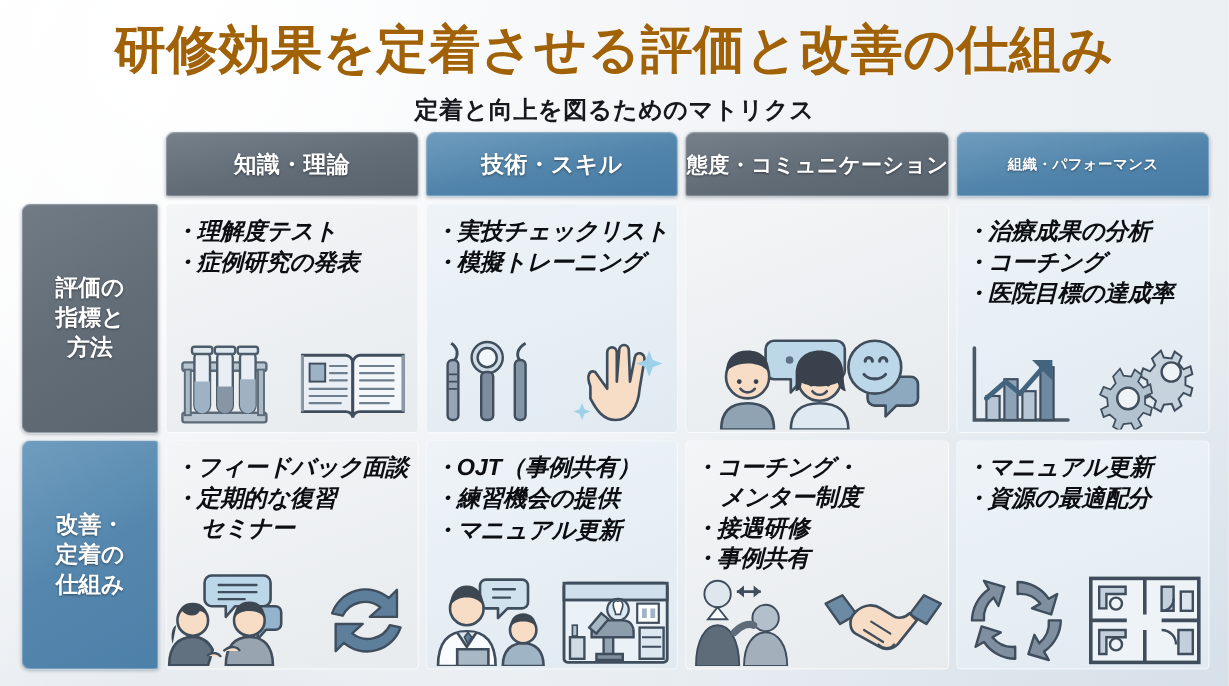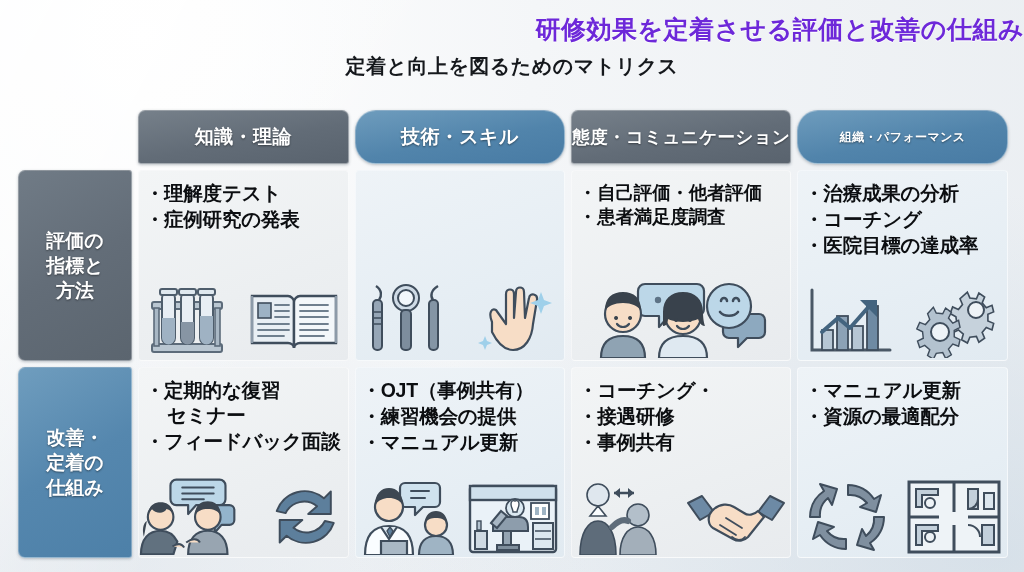--- a/index.html
+++ b/index.html
@@ -13,23 +13,22 @@
   .sheen {
     position:absolute; inset:0; pointer-events:none;
     background:
       linear-gradient(118deg, rgba(255,255,255,0.85) 0%, rgba(255,255,255,0) 34%),
       radial-gradient(ellipse at 97% 97%, rgba(200,214,226,0.55) 0%, rgba(255,255,255,0) 46%),
       radial-gradient(ellipse at 2% 99%, rgba(214,222,230,0.5) 0%, rgba(255,255,255,0) 40%);
   }
   
   .header { padding-top:13px; text-align:center; position:relative; z-index:3; }
   .title {
-    font-size:25px; font-weight:bold; color:#6d28d9; letter-spacing:0.5px;
+    font-size:43px; font-weight:bold; color:#a16207; letter-spacing:0.5px;
     text-shadow:0 1px 0 rgba(255,255,255,0.9);
-    text-align:right;
   }
   .subtitle {
     font-size:20px; font-weight:bold; color:#15181c; margin-top:7px; letter-spacing:0.5px;
   }
   
   .matrix {
     position:absolute; left:18px; top:110px; width:990px; height:448px;
     display:grid;
     grid-template-columns:114px 1fr 1fr 1fr 1fr;
     grid-template-rows:54px 1fr 1fr;
@@ -39,21 +38,21 @@
   .colhead {
     border-radius:7px 7px 3px 3px;
     display:flex; align-items:center; justify-content:center;
     color:#ffffff; font-weight:bold; font-size:19px; letter-spacing:0.4px;
     text-shadow:0 1px 2px rgba(0,0,0,0.45);
     box-shadow:0 1px 3px rgba(40,55,70,0.30);
     border:1px solid rgba(255,255,255,0.35);
     white-space:nowrap;
   }
   .colhead.gray { background:linear-gradient(170deg,#76808a 0%,#626c77 55%,#59636e 100%); }
-  .colhead.blue { background:linear-gradient(170deg,#6e9cbd 0%,#5184ab 55%,#487ba4 100%);border-radius:21px; }
+  .colhead.blue { background:linear-gradient(170deg,#6e9cbd 0%,#5184ab 55%,#487ba4 100%); }
   .colhead.c3 { font-size:17.5px;font-family:Liberation Serif, serif; }
   .colhead.c4 { font-size:12px; }
   .rowhead {
     border-radius:7px 3px 3px 7px;
     display:flex; align-items:center; justify-content:center; text-align:center;
     color:#ffffff; font-weight:bold; font-size:19px; line-height:1.32;
     text-shadow:0 1px 2px rgba(0,0,0,0.45);
     box-shadow:0 1px 3px rgba(40,55,70,0.28);
     border:1px solid rgba(255,255,255,0.30);
   }
@@ -64,20 +63,21 @@
     border:1px solid rgba(255,255,255,0.55);
     overflow:hidden;
   }
   .cell.lightgray { background:linear-gradient(160deg,#f3f5f6 0%,#eceff1 60%,#e8ebee 100%); }
   .cell.lightblue { background:linear-gradient(160deg,#eef3f7 0%,#e6eef4 60%,#e1eaf1 100%); }
   .bullets { list-style:none; }
   .bullets li {
     font-size:19.5px; font-weight:bold; color:#0c0e11; line-height:1.27;
     padding-left:15px; position:relative; margin-bottom:1px;
     letter-spacing:-0.2px;
+    font-style:italic;
   }
   .bullets li:before {
     content:"・"; position:absolute; left:-4px; top:0; font-weight:bold;
   }
   .bullets li .cont { display:block; padding-left:3px; }
   .bullets.sm li { font-size:18.5px; }
   .art {
     position:absolute; left:0; right:0; bottom:2px; height:86px;
     display:flex; align-items:flex-end; justify-content:center; gap:16px;
   }
@@ -143,20 +143,24 @@
         <rect x="12" y="19" width="13" height="15" fill="#9db2c4" stroke="#3f4d5c" stroke-width="1.6"></rect>
         <g stroke="#6f7f8e" stroke-width="1.8" stroke-linecap="round">
           <path d="M29 21h14M29 27h14M29 33h14M12 40h31M12 46h31M12 52h26"></path>
           <path d="M54 21h28M54 27h28M54 33h28M54 40h28M54 46h28M54 52h24"></path>
         </g>
       </svg>
     </div>
   </div>
 
   <div class="cell lightblue">
+    <ul class="bullets">
+      <li>実技チェックリスト</li>
+      <li>模擬トレーニング</li>
+    </ul>
     <div class="art">
       <svg width="92" height="80" viewBox="0 0 92 80">
         <g stroke="#3f4d5c" stroke-width="2" fill="#8e9eae">
           <path d="M16 8c6 4 6 10 3 14" fill="none" stroke-width="2.4"></path>
           <rect x="13" y="22" width="9" height="50" rx="4" fill="#96a6b6"></rect>
           <path d="M14 34h7M14 40h7M14 46h7" stroke-width="1.4"></path>
         </g>
         <g stroke="#3f4d5c" stroke-width="2">
           <circle cx="46" cy="20" r="13" fill="#cfdbe6"></circle>
           <circle cx="46" cy="20" r="8" fill="#f2f7fb"></circle>
@@ -169,24 +173,20 @@
       </svg>
       <svg width="92" height="80" viewBox="0 0 92 80">
         <path d="M24 44c-4-10 0-14 4-12l10 14V16c0-6 8-6 8 0v24l2-26c0-6 8-6 8 0l1 26 4-20c1-6 9-4 8 2l-4 24c-1 14-8 26-20 26-10 0-16-8-21-18z" fill="#f7ddc6" stroke="#3f4d5c" stroke-width="2.2" stroke-linejoin="round"></path>
         <path d="M73 14l3 8 8 3-8 3-3 8-3-8-8-3 8-3z" fill="#9fd0ea"></path>
         <path d="M17 58l2 5 5 2-5 2-2 5-2-5-5-2 5-2z" fill="#9fd0ea"></path>
       </svg>
     </div>
   </div>
 
   <div class="cell lightgray">
-    <ul class="bullets sm">
-      <li>自己評価・他者評価</li>
-      <li>患者満足度調査</li>
-    </ul>
     <div class="art">
       <svg width="196" height="84" viewBox="0 0 196 84">
         <g stroke="#3f4d5c" stroke-width="2.2" stroke-linejoin="round">
           <path d="M62 10h52a7 7 0 0 1 7 7v18a7 7 0 0 1-7 7H86l-10 11V42h-14a7 7 0 0 1-7-7V17a7 7 0 0 1 7-7z" fill="#bcd7e8"></path>
           <circle cx="75" cy="26" r="3.2" fill="#5d7386" stroke="none"></circle>
           <circle cx="88" cy="26" r="3.2" fill="#5d7386" stroke="none"></circle>
           <circle cx="101" cy="26" r="3.2" fill="#5d7386" stroke="none"></circle>
           <path d="M146 40h30a6 6 0 0 1 6 6v12a6 6 0 0 1-6 6h-12l-9 9v-9h-9a6 6 0 0 1-6-6V46a6 6 0 0 1 6-6z" fill="#8da9bf"></path>
           <circle cx="146" cy="32" r="22" fill="#bcd7e8"></circle>
           <path d="M138 27a3 3 0 0 1 6 0M150 27a3 3 0 0 1 6 0" fill="none" stroke-width="2.6" stroke-linecap="round"></path>
@@ -244,25 +244,25 @@
   <div class="rowhead blue">
     <div>
       <div>改善・</div>
       <div>定着の</div>
       <div>仕組み</div>
     </div>
   </div>
 
   <div class="cell lightgray">
     <ul class="bullets">
+      <li>フィードバック面談</li>
       <li>
         <span>定期的な復習</span>
         <span class="cont">セミナー</span>
       </li>
-      <li>フィードバック面談</li>
     </ul>
     <div class="art">
       <svg width="110" height="78" viewBox="0 0 110 78">
         <g stroke="#3f4d5c" stroke-width="2.2" stroke-linejoin="round">
           <path d="M38 2h44a6 6 0 0 1 6 6v14a6 6 0 0 1-6 6H58l-8 9v-9h-12a6 6 0 0 1-6-6V8a6 6 0 0 1 6-6z" fill="#bcd7e8"></path>
           <path d="M44 10h32M44 16h32M44 22h22" stroke-width="2" stroke-linecap="round"></path>
           <path d="M68 28h24a5 5 0 0 1 5 5v10a5 5 0 0 1-5 5h-8l-7 8v-8h-9a5 5 0 0 1-5-5V33a5 5 0 0 1 5-5z" fill="#93b4cc"></path>
         </g>
         <g stroke="#3f4d5c" stroke-width="2.2">
           <path d="M2 78c0-16 8-24 20-24 9 0 14 5 17 11l-4 13z" fill="#61717f"></path>
@@ -329,20 +329,21 @@
         <rect x="8" y="48" width="12" height="18" fill="#cfdae3" stroke="#3f4d5c" stroke-width="2"></rect>
         <rect x="10" y="38" width="4" height="9" fill="#b4c4d1" stroke="#3f4d5c" stroke-width="1.4"></rect>
       </svg>
     </div>
   </div>
 
   <div class="cell lightgray">
     <ul class="bullets">
       <li>
         <span>コーチング・</span>
+        <span class="cont">メンター制度</span>
       </li>
       <li>接遇研修</li>
       <li>事例共有</li>
     </ul>
     <div class="art">
       <svg width="94" height="74" viewBox="0 0 94 74">
         <g stroke="#3f4d5c" stroke-width="1.6">
           <circle cx="22" cy="14" r="11" fill="#dfe7ee"></circle>
           <path d="M4 74c0-22 8-34 18-34s18 12 18 34z" fill="#5e6c7a"></path>
           <path d="M22 25l-8 10h16z" fill="#fafdff"></path>

